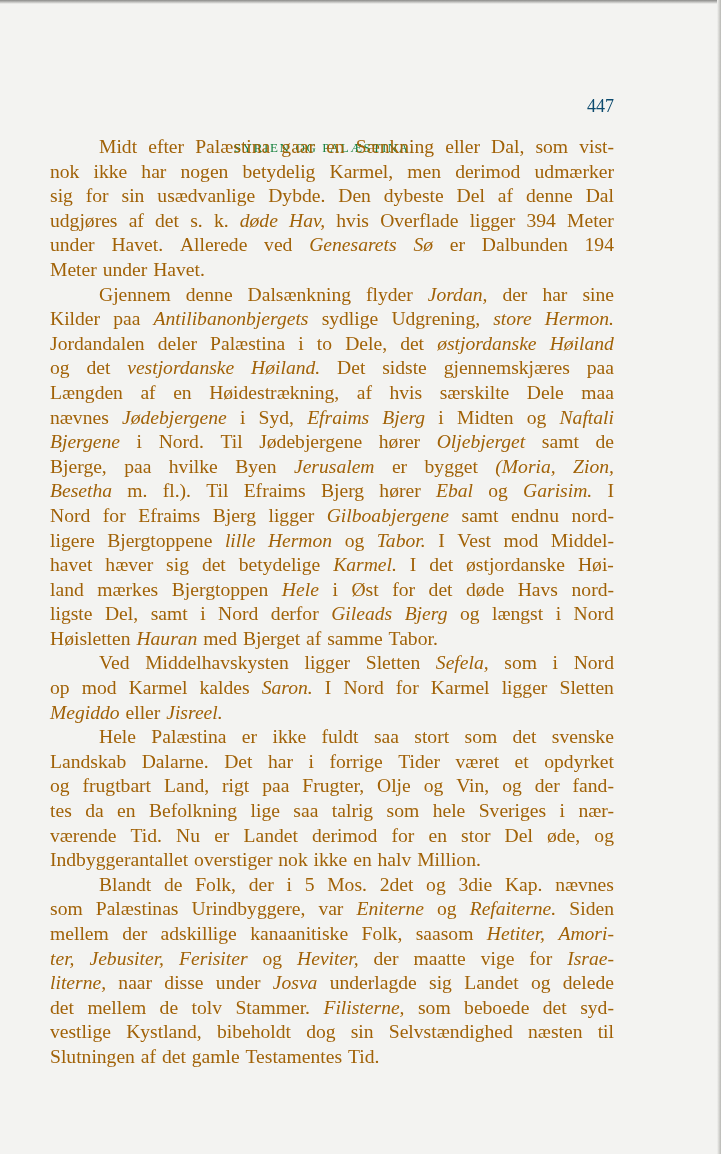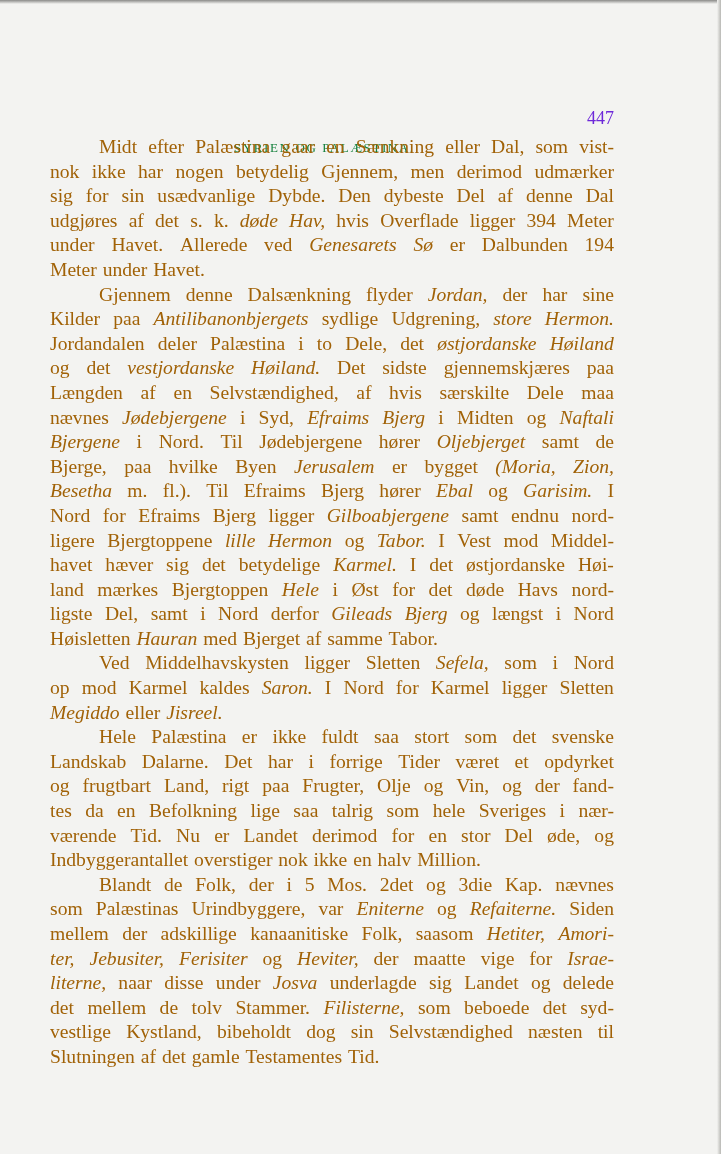--- a/index.html
+++ b/index.html
@@ -20,23 +20,23 @@
   }
   .running-head {
     position: absolute; top: 96px; left: 50px; width: 564px; height: 24px;
   }
   .running-title {
     position: absolute; left: 184px; top: 4px;
     font-family: "Liberation Serif", serif;
     font-size: 13px; letter-spacing: 1.6px; color: #15803d; margin-top: 40px;
   }
   .page-number {
-    position: absolute; right: 0; top: 12px;
+    position: absolute; right: 0; top: 0;
     font-family: "Liberation Serif", serif;
-    font-size: 18px; color: #6d28d9;
+    font-size: 18px; color: #0c4a6e;
   }
   .body-text {
     position: absolute; left: 50px; top: 135px; width: 564px;
     font-family: "Liberation Serif", serif;
     font-size: 19.6px;
     color: #a16207;
   }
   .line {
     display: block; height: 24.6px; line-height: 24.6px;
     text-align: justify; text-align-last: justify;
@@ -72,21 +72,21 @@
       <span>Dal,</span>
       <span>som</span>
       <span>vist-</span>
     </div>
     <div class="line line-flex">
       <span>nok</span>
       <span>ikke</span>
       <span>har</span>
       <span>nogen</span>
       <span>betydelig</span>
-      <span>Gjennem,</span>
+      <span>Karmel,</span>
       <span>men</span>
       <span>derimod</span>
       <span>udmærker</span>
     </div>
     <div class="line line-flex">
       <span>sig</span>
       <span>for</span>
       <span>sin</span>
       <span>usædvanlige</span>
       <span>Dybde.</span>
@@ -164,21 +164,21 @@
       <span class="it">Høiland.</span>
       <span>Det</span>
       <span>sidste</span>
       <span>gjennemskjæres</span>
       <span>paa</span>
     </div>
     <div class="line line-flex">
       <span>Længden</span>
       <span>af</span>
       <span>en</span>
-      <span>Selvstændighed,</span>
+      <span>Høidestrækning,</span>
       <span>af</span>
       <span>hvis</span>
       <span>særskilte</span>
       <span>Dele</span>
       <span>maa</span>
     </div>
     <div class="line line-flex">
       <span>nævnes</span>
       <span class="it">Jødebjergene</span>
       <span>i</span>

